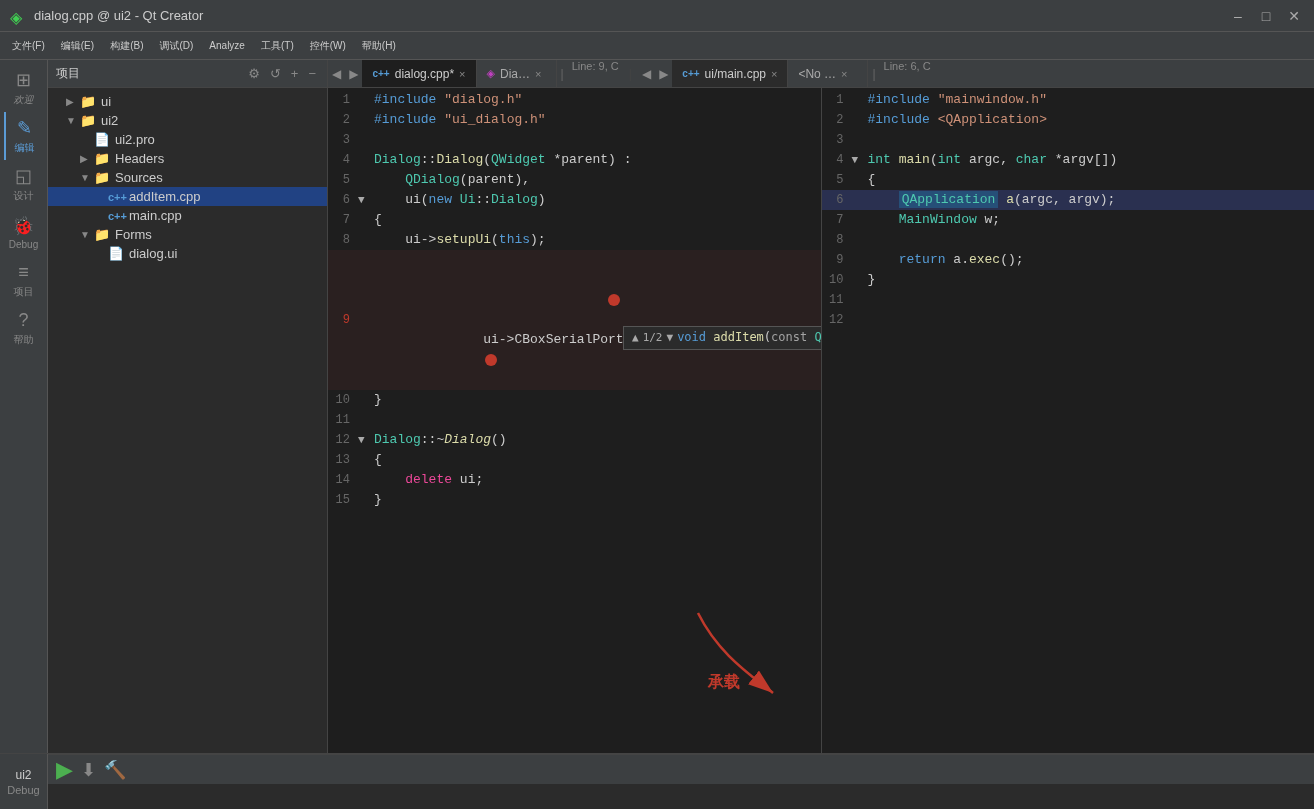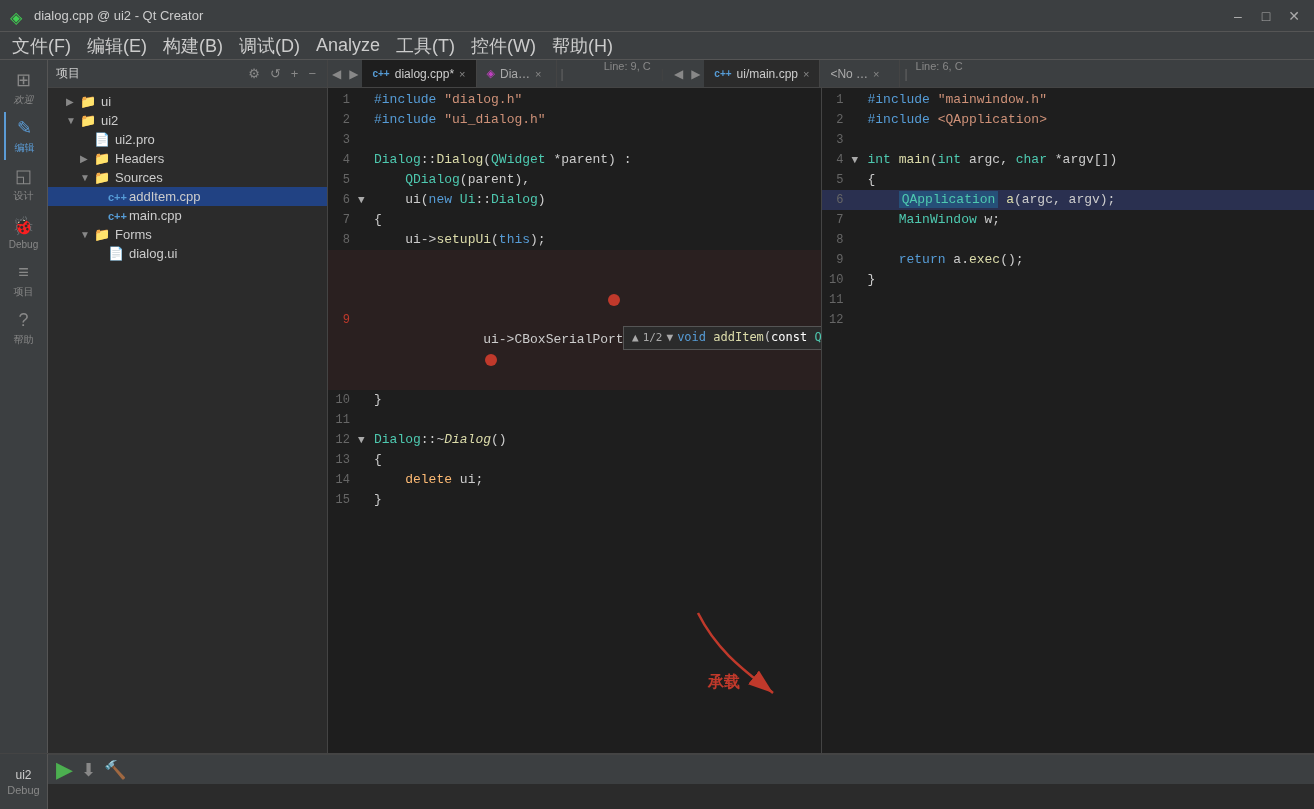--- a/index.html
+++ b/index.html
@@ -25,21 +25,21 @@
       background: #3c3f41;
       display: flex;
       align-items: center;
       padding: 0 4px;
       border-bottom: 1px solid #555;
     }
     #menubar .menu-item {
       padding: 4px 8px;
       color: #ccc;
       cursor: pointer;
-      font-size: 18px;
+      font-size: 10px;
     }
 
     
     #main {
       display: flex;
       height: calc(809px - 32px - 28px - 26px - 30px);
     }
 
     
     #left-icons {
@@ -176,21 +176,21 @@
       padding-right: 8px;
       font-size: 12px;
       user-select: none;
       flex-shrink: 0;
     }
     .line-arrow { width: 16px; color: #aaa; font-size: 11px; flex-shrink: 0; }
     .line-code { flex: 1; color: #ccc; white-space: pre; }
 
     
     .kw { color: #569cd6; }       
-    .kw2 { color: #fdba74; }     
+    .kw2 { color: #ec4899; }     
     .type { color: #4ec9b0; }     
     .fn { color: #dcdcaa; }       
     .str { color: #ce9178; }
 
     
     #autocomplete-popup {
       position: absolute;
       top: 238px;
       left: 295px;
       background: #2b2b2b;
@@ -371,21 +371,21 @@
         <span style="color:#569cd6; font-size:10px; font-weight:bold;">c++</span>
         <span>dialog.cpp*</span>
         <span class="tab-close">×</span>
       </div>
       <div class="tab">
         <span style="color:#c040c0; font-size:11px;">◈</span>
         <span>Dia…</span>
         <span class="tab-close">×</span>
       </div>
       <span style="color:#666; padding:0 4px; align-self:center;">|</span>
-      <span style="color:#888; font-size:11px; padding:0 4px;margin-left:32px;">Line: 9, C</span>
+      <span style="color:#888; font-size:11px; padding:0 4px;">Line: 9, C</span>
 
       <span style="color:#444; padding:0 6px; align-self:center;">|</span>
       <span class="tab-arrows">◀</span>
       <span class="tab-arrows">▶</span>
       <div class="tab active" style="background:#2b2b2b;">
         <span style="color:#569cd6; font-size:10px; font-weight:bold;">c++</span>
         <span>ui/main.cpp</span>
         <span class="tab-close">×</span>
       </div>
       <div class="tab">
@@ -497,21 +497,21 @@
             <span class="line-code">}</span>
           </div>
 
 
           <div id="autocomplete-popup">
             <div class="popup-header">
               <span class="popup-nav">▲</span>
               <span class="popup-count">1/2</span>
               <span class="popup-nav">▼</span>
               <span style="color:#ccc; font-size:12px;">
-                <span style="color:#569cd6;">void</span> <span style="color:#dcdcaa;">addItem</span>(<span style="color:#ffffff;margin-top:15px;">const</span> <span style="color:#4ec9b0;">QString</span> &amp;,  
+                <span style="color:#569cd6;">void</span> <span style="color:#dcdcaa;">addItem</span>(<span style="color:#a3a3a3;margin-top:15px;">const</span> <span style="color:#4ec9b0;">QString</span> &amp;,  
               </span>
             </div>
           </div>
 
           <svg class="arrow-svg" width="200" height="120" viewBox="0 0 200 120">
             <defs>
               <marker id="arrowhead" markerWidth="10" markerHeight="7" refX="10" refY="3.5" orient="auto">
                 <polygon points="0 0, 10 3.5, 0 7" fill="#c0392b"></polygon>
               </marker>
             </defs>

